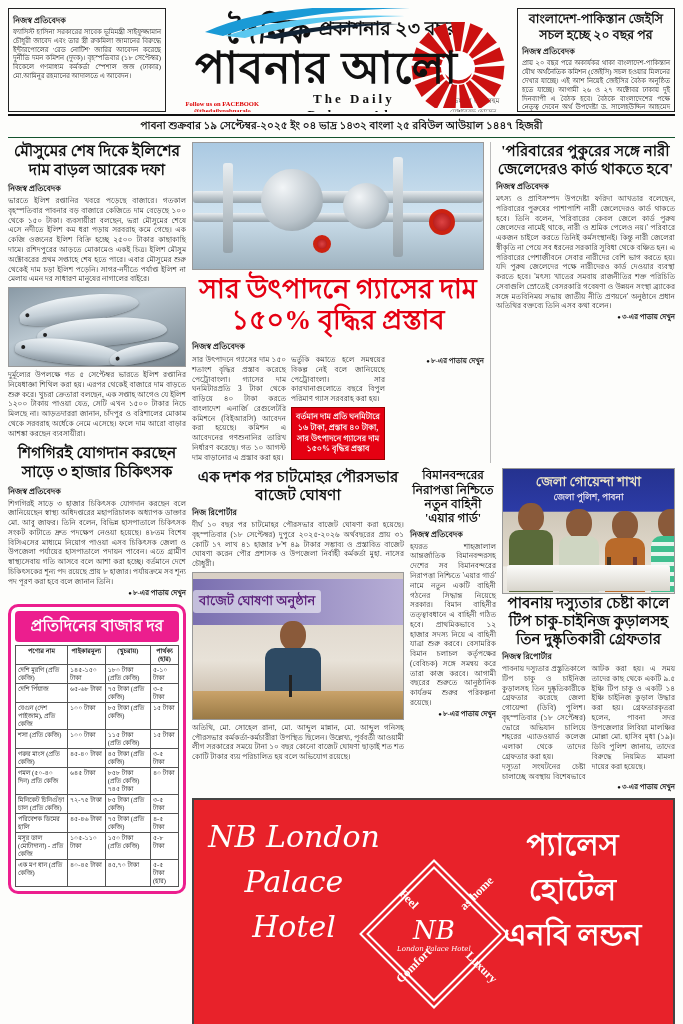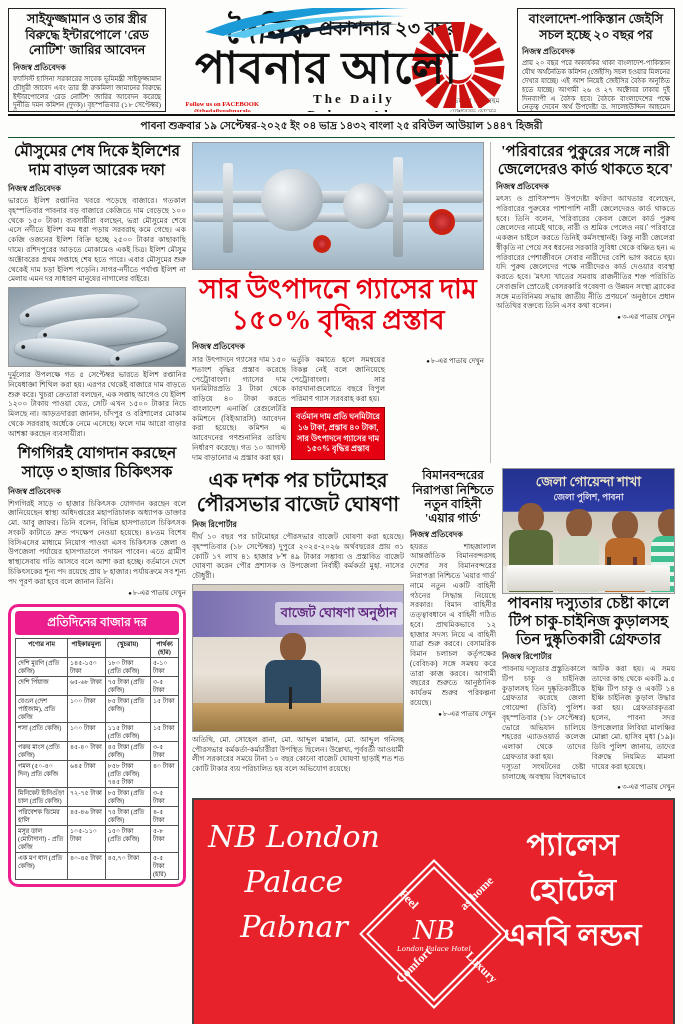--- a/index.html
+++ b/index.html
@@ -10,21 +10,21 @@
     color:#111; overflow:hidden; position:relative;
   }
   .page { width:683px; height:1024px; padding:8px 8px 4px 8px; background:#fdfdfb; }
 
   
   .header-row { display:grid; grid-template-columns:158px 1fr 158px; gap:5px; height:104px; }
   .brief-box { border:1px solid #222; padding:3px 4px; overflow:hidden; }
   .brief-head { font-weight:bold; font-size:12.5px; line-height:1.25; text-align:center; }
   .byline { font-weight:bold; font-size:8px; margin:2px 0 1px 0; }
   .tiny-body { font-size:6.8px; line-height:1.3; text-align:justify; color:#222; }
-  .pointer { font-size:7px; font-weight:normal; text-align:right; }
+  .pointer { font-size:7px; font-weight:bold; text-align:right; }
   .pointer::before { content:"●"; font-size:6px; margin-right:1px; }
 
   .masthead { position:relative; text-align:center; overflow:hidden; }
   .mh-top { display:flex; align-items:flex-end; justify-content:center; gap:8px; height:40px; position:relative; }
   .mh-daily { font-size:34px; font-weight:bold; line-height:0.9; transform:skewX(-6deg); }
   .mh-anniv { font-size:19px; font-weight:bold; padding-bottom:2px; }
   .mh-title { font-size:44px; font-weight:bold; line-height:0.95; letter-spacing:1px; position:relative; z-index:2; margin-right:30px; }
   .sunburst { position:absolute; right:-6px; top:14px; z-index:1; }
   .swoosh { position:absolute; left:34px; top:-2px; z-index:1; }
   .mh-sub { display:flex; align-items:center; justify-content:center; gap:10px; margin-top:1px; }
@@ -53,40 +53,40 @@
 
   .midcol { display:flex; flex-direction:column; }
   .h-main { color:#e50012; font-size:27px; font-weight:bold; text-align:center; line-height:1.15; margin:4px 0 2px 0; }
   .gas-cols { display:grid; grid-template-columns:1fr 1fr 1fr; gap:5px; margin-top:1px; }
   .redbox { background:#e50012; color:#fff; font-weight:bold; font-size:8px; line-height:1.35; text-align:center; padding:4px 3px; margin:3px 0; border:1px solid #900; }
 
   .h-quote { font-size:15px; }
   .rightcol { border-left:1px solid #bbb; padding-left:5px; }
 
   .row-b { display:grid; grid-template-columns:212px 86px 1fr; gap:6px; margin-top:5px; }
-  .h-chat { font-size:20px; }
+  .h-chat { font-size:15px; }
   .budget-photo { height:148px; margin:3px 0; background:linear-gradient(180deg,#d8cfc4 0%,#e8e2d8 60%,#b9a894 100%); }
-  .budget-banner { position:absolute; top:6px; left:0; right:0; height:46px; background:linear-gradient(90deg,#7a6fb0,#b7aed6); display:flex; align-items:center; justify-content:flex-end; }
+  .budget-banner { position:absolute; top:6px; left:0; right:0; height:46px; background:linear-gradient(90deg,#7a6fb0,#b7aed6); display:flex; align-items:center; justify-content:flex-start; }
   .budget-banner span { color:#5a1f7a; font-weight:bold; font-size:13px; background:rgba(255,255,255,.55); padding:1px 6px; border-radius:3px; }
   .person { position:absolute; }
   .head-c { width:26px; height:30px; background:#8a5a3a; border-radius:45% 45% 50% 50%; margin:0 auto; }
   .torso { width:56px; height:54px; border-radius:10px 10px 0 0; margin:-3px auto 0 auto; }
 
   .h-air { font-size:12px; }
   .h-dac { font-size:15px; }
   .group-photo { height:126px; background:linear-gradient(180deg,#25328f 0%,#2c3ba6 34%,#cfc7b8 35%,#e4ddd0 78%,#f2efe8 79%,#e9e6df 100%); }
   .gp-banner { position:absolute; top:4px; left:10px; right:10px; text-align:center; color:#efe7c8; font-weight:bold; font-size:13px; line-height:1.4; }
   .gp-banner .l2 { font-size:9px; color:#e8e2f0; }
   .gp-table { position:absolute; bottom:2px; left:4px; right:4px; height:26px; background:linear-gradient(#fcfcfa,#d8d5cc); border-radius:3px 3px 0 0; }
   .knife { position:absolute; width:4px; height:10px; background:#432; bottom:26px; }
   .dac-cols { column-count:2; column-gap:6px; margin-top:1px; }
 
   
   .market { border:3px solid #ec1e8e; border-radius:10px; padding:4px; margin-top:5px; background:#fff; }
-  .market-title { background:#ec1e8e; color:#fff; font-weight:bold; font-size:12px; text-align:center; border-radius:4px; padding:2px 0; margin-bottom:3px; }
+  .market-title { background:#ec1e8e; color:#fff; font-weight:bold; font-size:16px; text-align:center; border-radius:4px; padding:2px 0; margin-bottom:3px; }
   .mtable { width:100%; border-collapse:collapse; font-size:6.4px; }
   .mtable th, .mtable td { border:1px solid #555; padding:1px 2px; vertical-align:top; line-height:1.25; }
   .mtable th { font-weight:bold; text-align:center; }
 
   
   .hotel-ad { margin-top:5px; background:#e8222a; border:2px solid #444; height:248px; position:relative; color:#fff; overflow:hidden; }
   .ha-left { position:absolute; left:10px; top:14px; width:180px; font-family:"DejaVu Serif",serif; font-style:italic; font-size:30px; line-height:1.5; text-align:center; }
   .ha-right { position:absolute; right:8px; top:22px; width:185px; text-align:center; font-weight:bold; font-size:30px; line-height:1.5; }
   .ha-diamond { position:absolute; left:50%; top:86px; transform:translateX(-50%) rotate(45deg); width:96px; height:96px; border:2px solid #fff; outline:2px solid #fff; outline-offset:3px; display:flex; align-items:center; justify-content:center; }
   .ha-dinner { transform:rotate(-45deg); text-align:center; }
@@ -95,21 +95,20 @@
   .ha-word { position:absolute; font-weight:bold; font-size:12px; }
 </style>
 </head>
 <body>
 
 <div class="page">
 
   <div class="header-row">
 
     <div class="brief-box">
-      <div class="brief-head">সাইফুজ্জামান ও তার স্ত্রীর বিরুদ্ধে ইন্টারপোলে 'রেড নোটিশ' জারির আবেদন</div>
       <div class="byline">নিজস্ব প্রতিবেদক</div>
       <div class="tiny-body">ফ্যাসিস্ট হাসিনা সরকারের সাবেক ভূমিমন্ত্রী সাইফুজ্জামান চৌধুরী জাবেদ এবং তার স্ত্রী রুকমিলা জামানের বিরুদ্ধে ইন্টারপোলের 'রেড নোটিশ' জারির আবেদন করেছে দুর্নীতি দমন কমিশন (দুদক)। বৃহস্পতিবার (১৮ সেপ্টেম্বর) বিকেলে গণমাধ্যম কর্মকর্তা স্পেশাল জজ (ঢাকার) মো.আমিনুর রহমানের আদালতে এ আবেদন।</div>
 
     </div>
 
     <div class="masthead">
       <svg class="swoosh" width="210" height="34" viewBox="0 0 210 34">
         <path d="M0 26 Q70 -6 205 2 Q95 4 18 30 Z" fill="#1a9ad6"></path>
         <path d="M20 30 Q90 6 200 10 Q110 12 40 32 Z" fill="#5bc8f0"></path>
         <path d="M55 31 Q120 16 195 18 Q130 20 70 33 Z" fill="#123"></path>
@@ -365,21 +364,21 @@
             <div class="body-sm">পাবনায় দস্যুতার প্রস্তুতিকালে টিপ চাকু ও চাইনিজ কুড়ালসহ তিন দুষ্কৃতিকারীকে গ্রেফতার করেছে জেলা গোয়েন্দা (ডিবি) পুলিশ। বৃহস্পতিবার (১৮ সেপ্টেম্বর) ভোরে অভিযান চালিয়ে শহরের এ্যাডওয়ার্ড কলেজ এলাকা থেকে তাদের গ্রেফতার করা হয়।</div>
             <div class="body-sm">দস্যুতা সংঘটনের চেষ্টা চালাচ্ছে অবস্থায় বিশেষভাবে আটক করা হয়। এ সময় তাদের কাছ থেকে একটি ৯.৫ ইঞ্চি টিপ চাকু ও একটি ১৪ ইঞ্চি চাইনিজ কুড়াল উদ্ধার করা হয়। গ্রেফতারকৃতরা হলেন, পাবনা সদর উপজেলার লিবিয়া মালঞ্চির মোল্লা মো. হাসিব মৃধা (১৯)। ডিবি পুলিশ জানায়, তাদের বিরুদ্ধে নিয়মিত মামলা দায়ের করা হয়েছে।</div>
           </div>
           <div class="pointer">৩-এর পাতায় দেখুন</div>
         </div>
       </div>
 
       <div class="hotel-ad">
         <div class="ha-left">
           <div>NB London</div>
-          <div>Palace Pabnar</div>
+          <div>Palace Hotel</div>
         </div>
 
         <div class="ha-diamond">
           <div class="ha-dinner">
             <div class="nb">NB</div>
             <div class="sub">London Palace Hotel</div>
           </div>
         </div>
         <span class="ha-word" style="left:204px;top:92px;transform:rotate(45deg);">Feel</span>
         <span class="ha-word" style="left:262px;top:86px;transform:rotate(-45deg);">as home</span>

